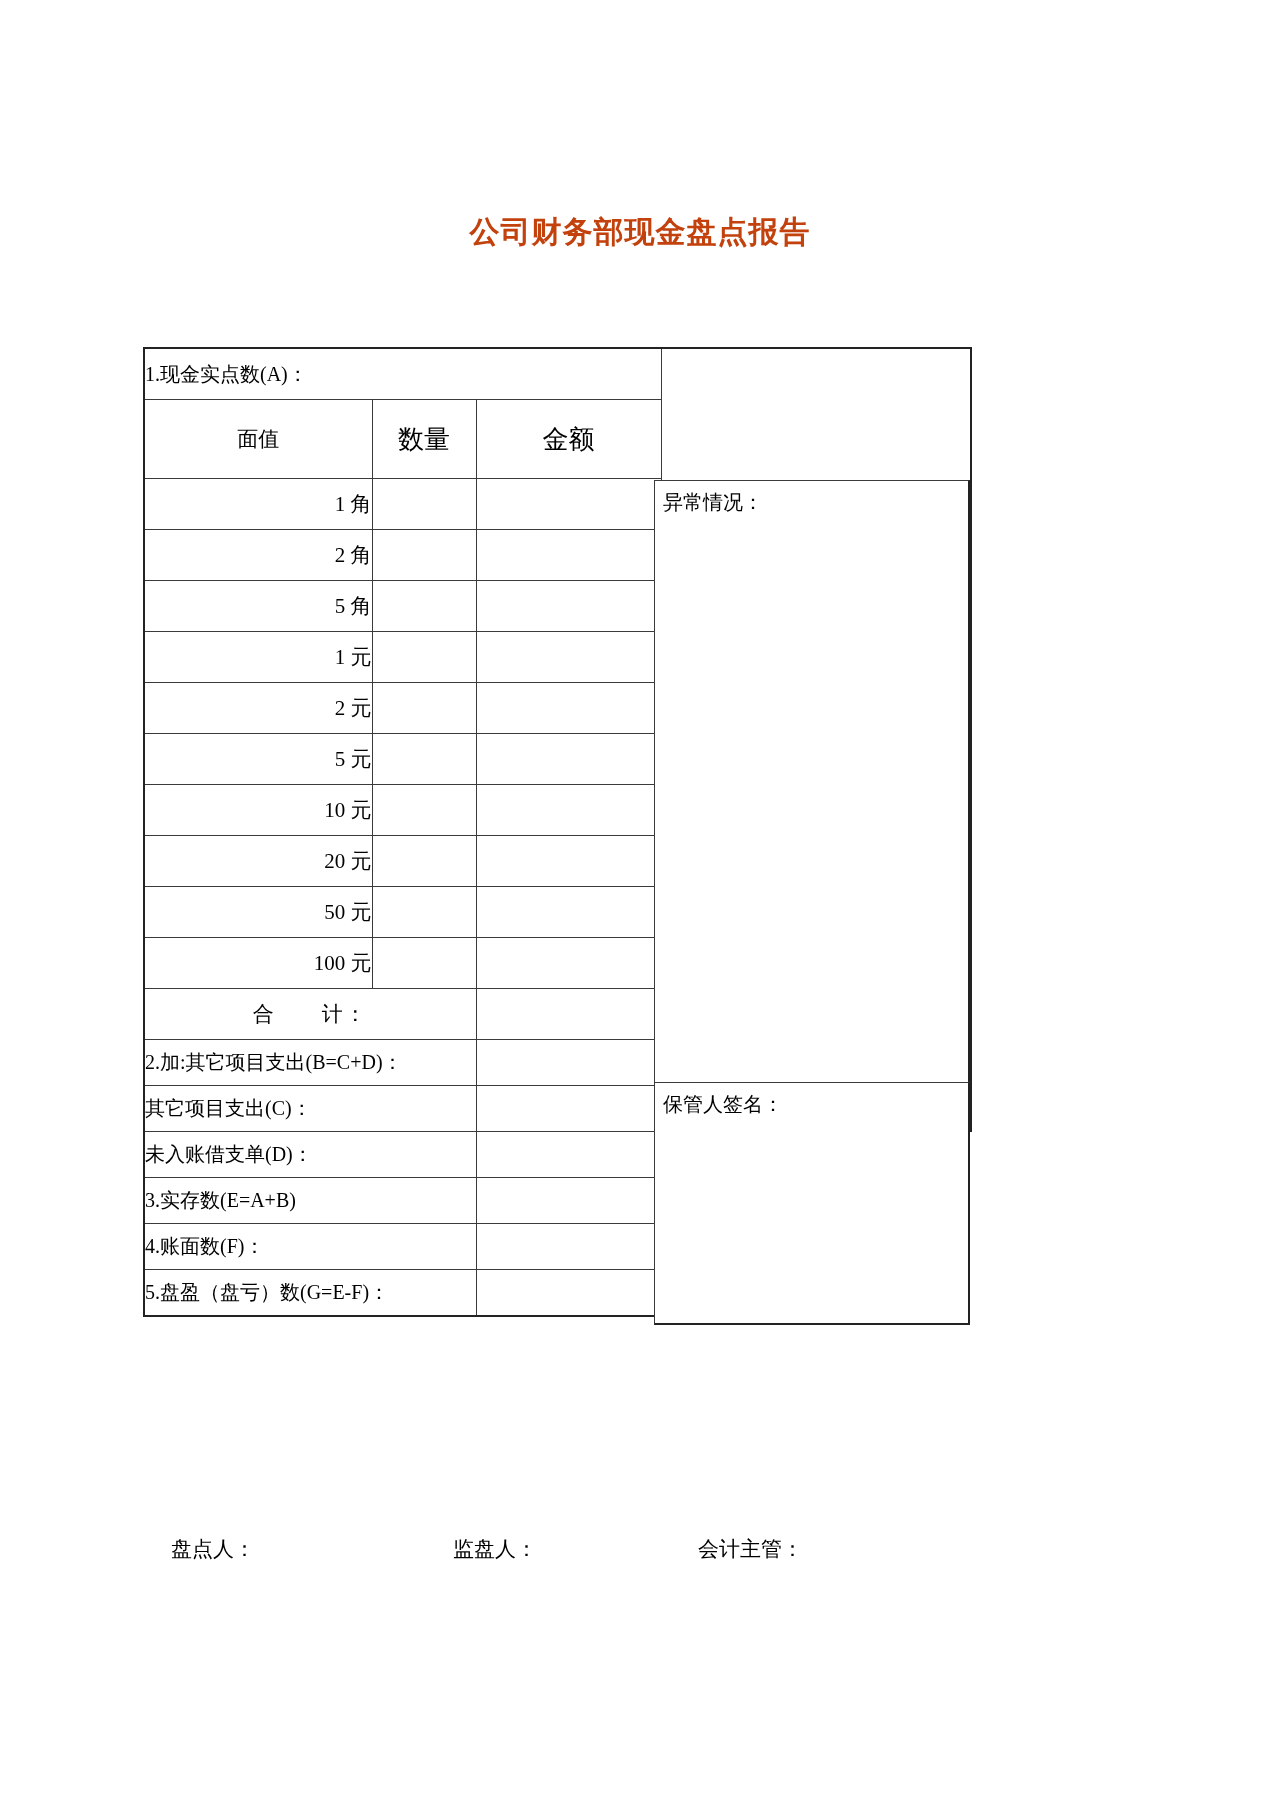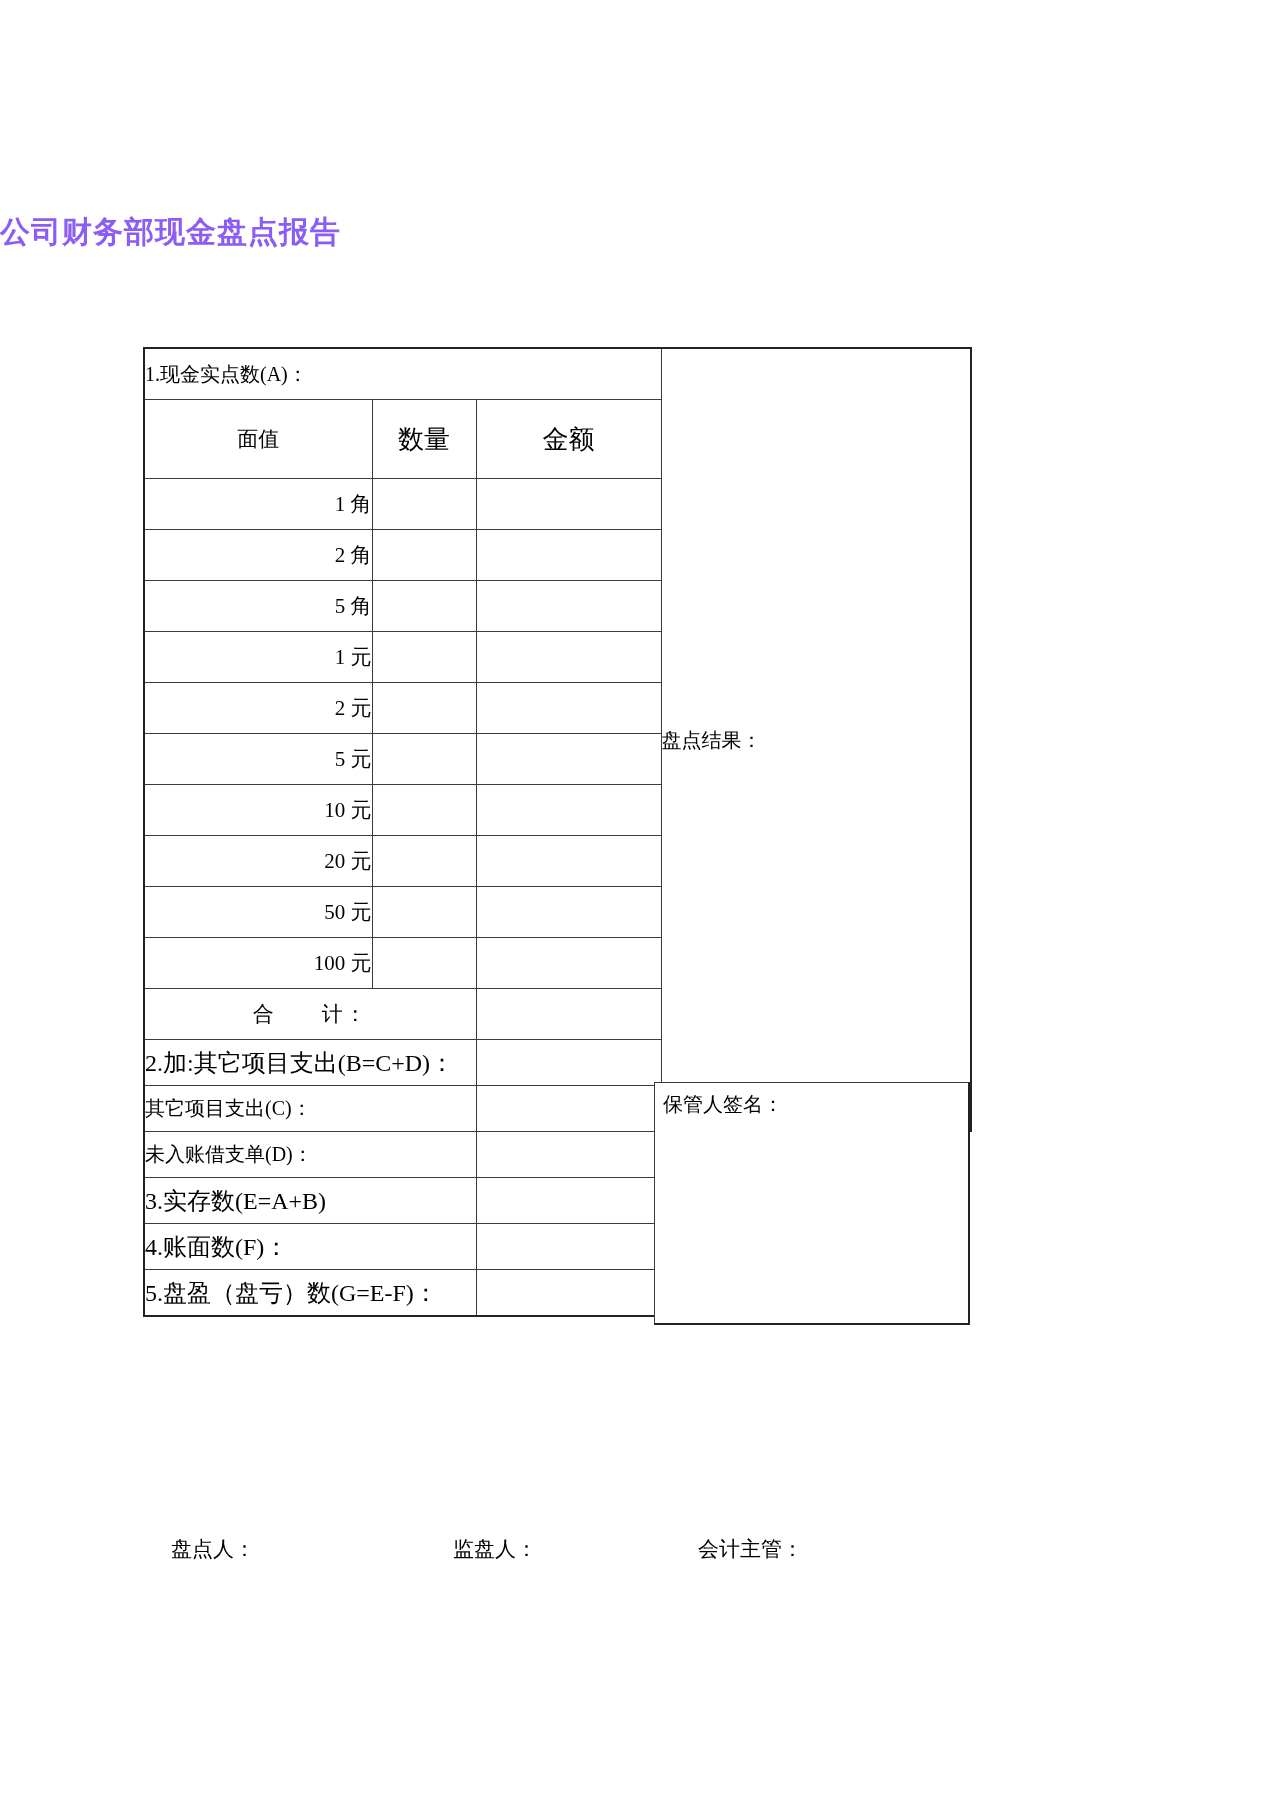--- a/index.html
+++ b/index.html
@@ -23,25 +23,26 @@
     height: 1810px;
     background: #fff;
   }
 
   
   .doc-title {
     position: absolute;
     left: 0;
     top: 212px;
     width: 1280px;
+    text-align: center;
     font-family: "Liberation Sans", "DejaVu Sans", sans-serif;
     font-size: 30px;
     font-weight: bold;
     letter-spacing: 1px;
-    color: #8b5cf6;
+    color: #c2410c;
   }
 
   
   .header-line {
     position: absolute;
     left: 143px;
     top: 316px;
     width: 827px;
     height: 30px;
     font-size: 21px;
@@ -118,21 +119,21 @@
     vertical-align: bottom;
     padding-bottom: 8px;
   }
   .total-label {
     text-align: center;
     font-size: 21px;
     letter-spacing: 2px;
   }
 
   .item-label {
-    font-size: 24px;
+    font-size: 20px;
     padding-left: 6px;
     white-space: nowrap;
   }
   .item-label-sub {
     font-size: 20px;
     padding-left: 30px;
     white-space: nowrap;
   }
 
   
@@ -266,20 +267,25 @@
       </tr>
 
       <tr>
         <td class="item-row item-label outer-left outer-bottom" colspan="2">5.盘盈（盘亏）数(G=E-F)：</td>
         <td class="item-row cell-center outer-bottom"></td>
       </tr>
 
     </tbody>
   </table>
 
+  <div style="position:absolute; left:654px; top:480px; width:316px; height:602px;
+              border-left:1px solid #3a3a3a; border-top:1px solid #3a3a3a; border-right:2px solid #222;
+              box-sizing:border-box; padding:8px 0 0 8px; background:#fff;">
+    <div style="font-size:20px; white-space:nowrap;">异常情况：</div>
+  </div>
 
   <div style="position:absolute; left:654px; top:1082px; width:316px; height:243px;
               border-left:1px solid #3a3a3a; border-top:1px solid #3a3a3a; border-right:2px solid #222;
               border-bottom:2px solid #222; box-sizing:border-box; padding:8px 0 0 8px; background:#fff;">
     <div style="font-size:20px; white-space:nowrap;">保管人签名：</div>
   </div>
 
   <div class="footer-line">
     <span class="sig sig-1">盘点人：</span>
     <span class="sig sig-2">监盘人：</span>

